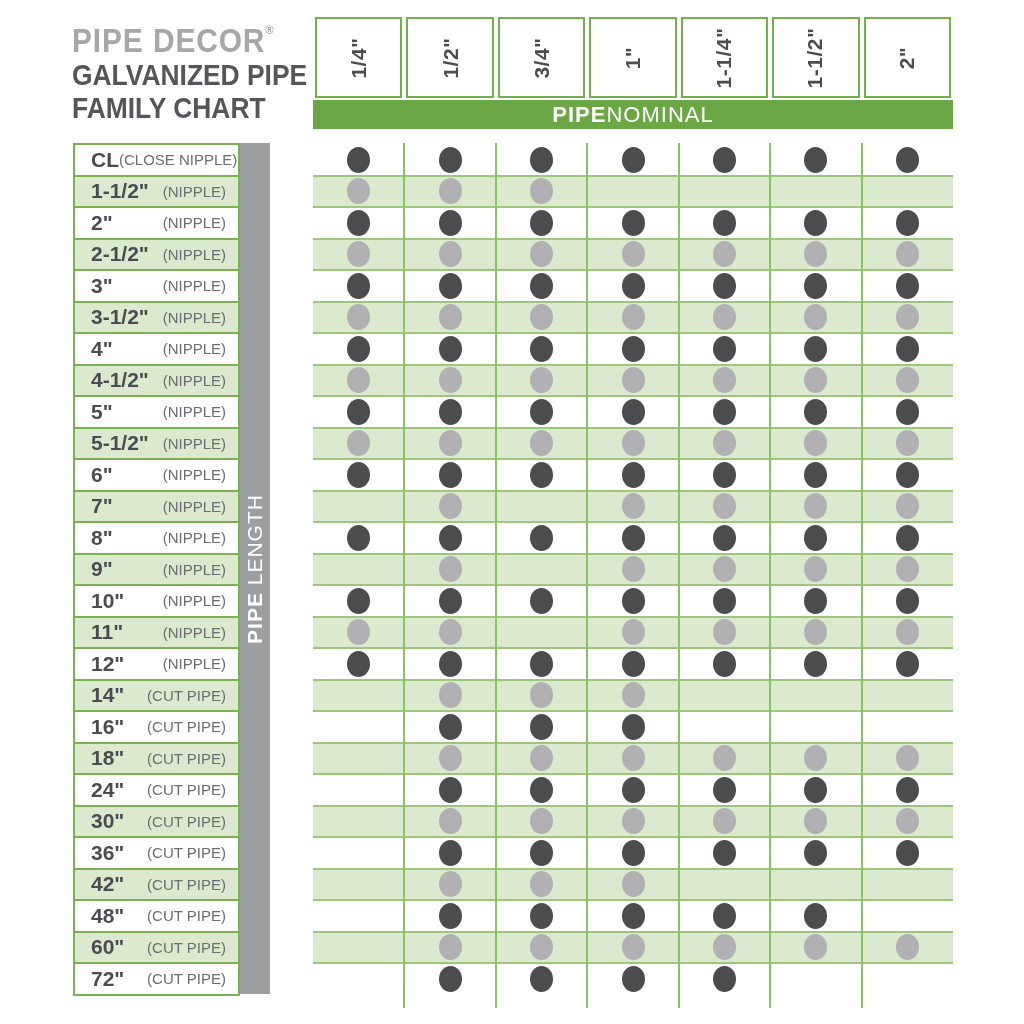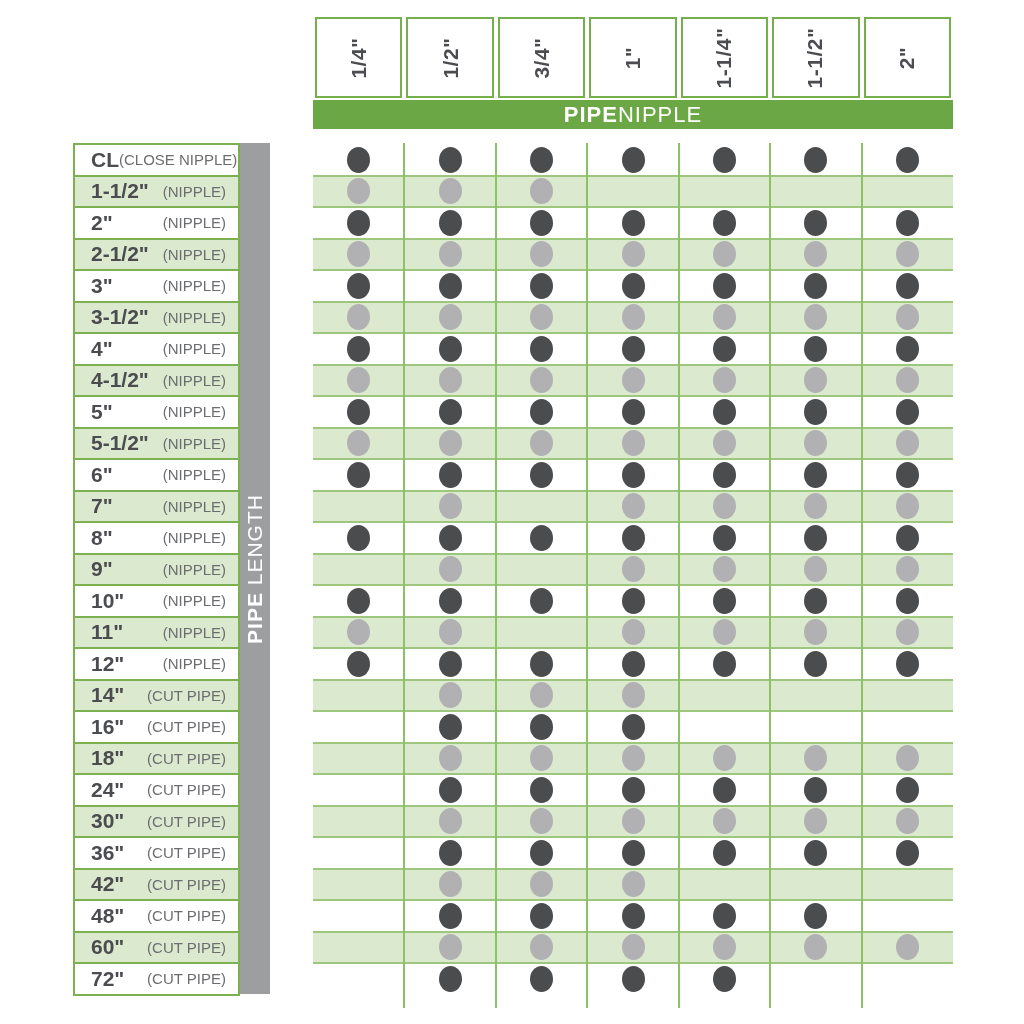--- a/index.html
+++ b/index.html
@@ -62,20 +62,25 @@
   .col-line { position:absolute; width:2px; background:#8cc266; }
   .dot { position:absolute; width:23px; height:26px; border-radius:50%; }
   .dot.dark { background:#4b4c4e; }
   .dot.light { background:#b1b1b3; }
 </style>
 </head>
 <body>
 
 <div class="page">
 
+  <div class="logo">
+    <div class="brand"><span>PIPE DECOR</span><sup>®</sup></div>
+    <div class="chart-title">GALVANIZED PIPE</div>
+    <div class="chart-title">FAMILY CHART</div>
+  </div>
 
   <div id="colHeaders">
       <div class="col-header" style="left: 315px; width: 87.4286px;">
         <span>1/4"</span>
       </div>
       <div class="col-header" style="left: 406.429px; width: 87.4286px;">
         <span>1/2"</span>
       </div>
       <div class="col-header" style="left: 497.857px; width: 87.4286px;">
         <span>3/4"</span>
@@ -89,21 +94,21 @@
       <div class="col-header" style="left: 772.143px; width: 87.4286px;">
         <span>1-1/2"</span>
       </div>
       <div class="col-header" style="left: 863.571px; width: 87.4286px;">
         <span>2"</span>
       </div>
     </div>
 
   <div class="nominal-bar">
     <span class="bold">PIPE</span>
-      <span> NIPPLE</span>
+      <span> NOMINAL</span>
   </div>
 
   <div id="rowLabels">
       <div class="row-label" style="top: 143px; height: 33.5px;">
         <span class="val">CL</span>
         <span class="sub">(CLOSE NIPPLE)</span>
       </div>
       <div class="row-label alt" style="top: 174.5px; height: 33.5px;">
         <span class="val">1-1/2"</span>
         <span class="sub">(NIPPLE)</span>

